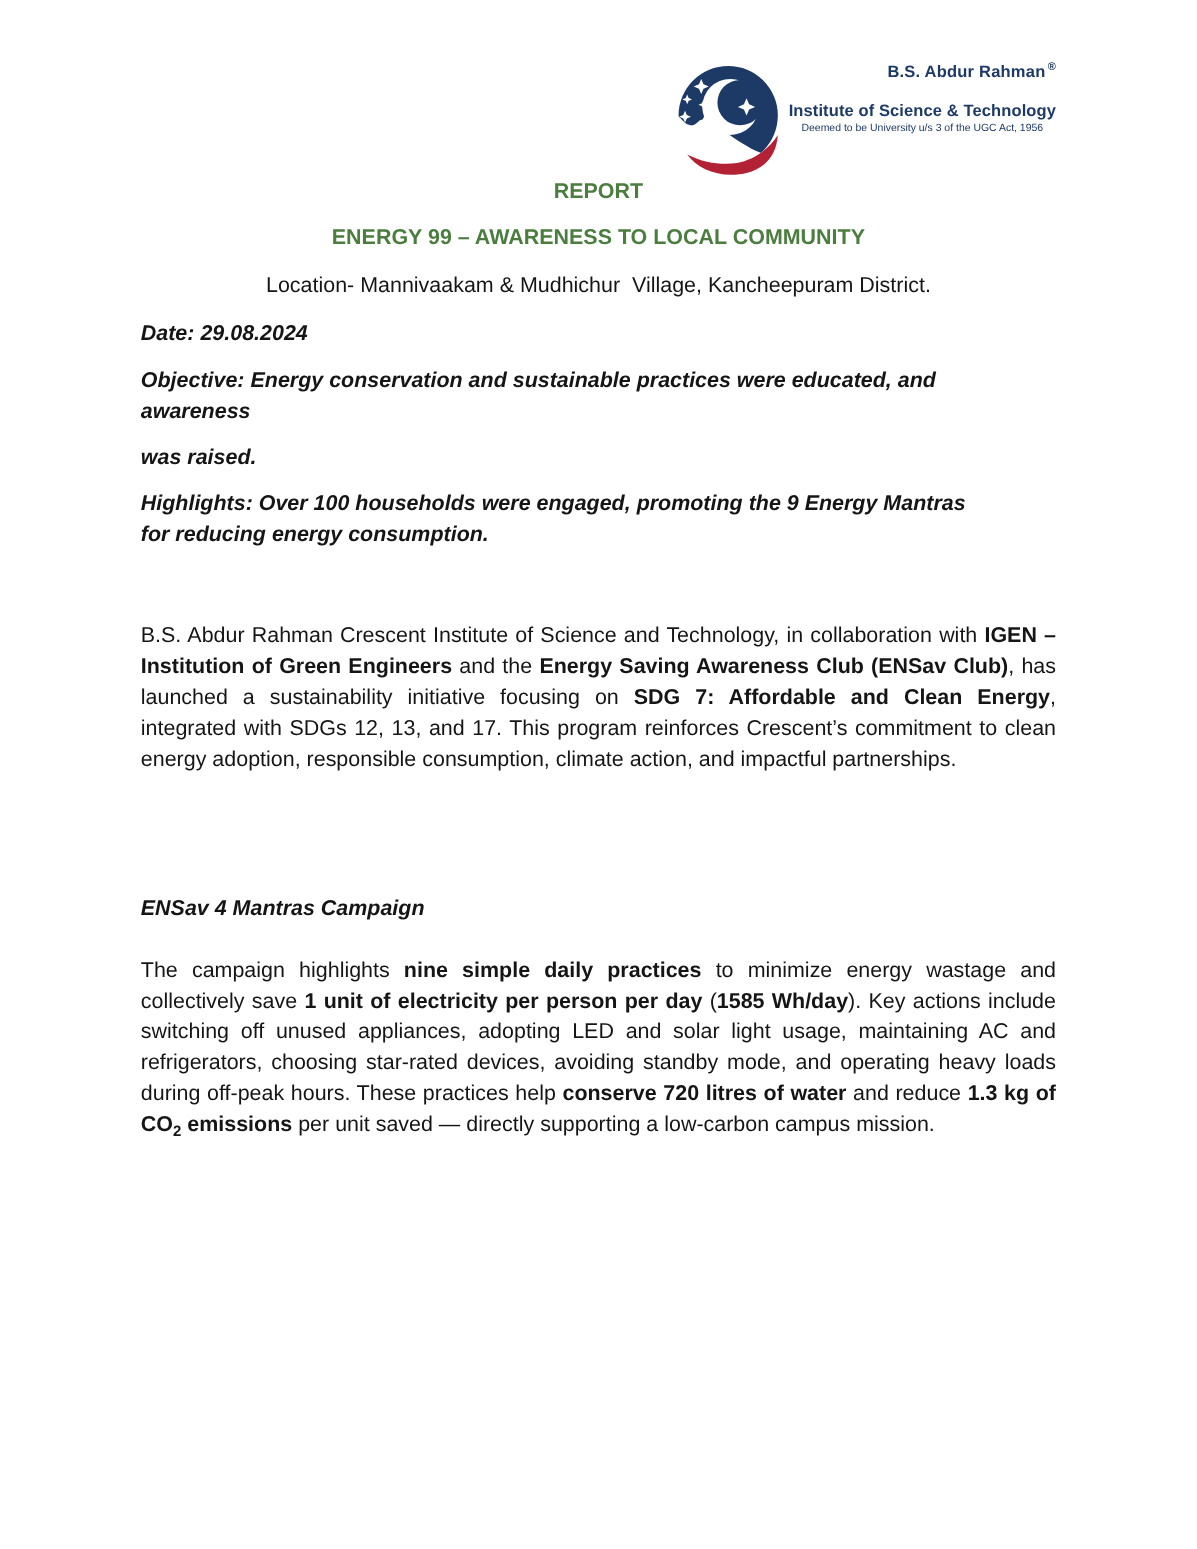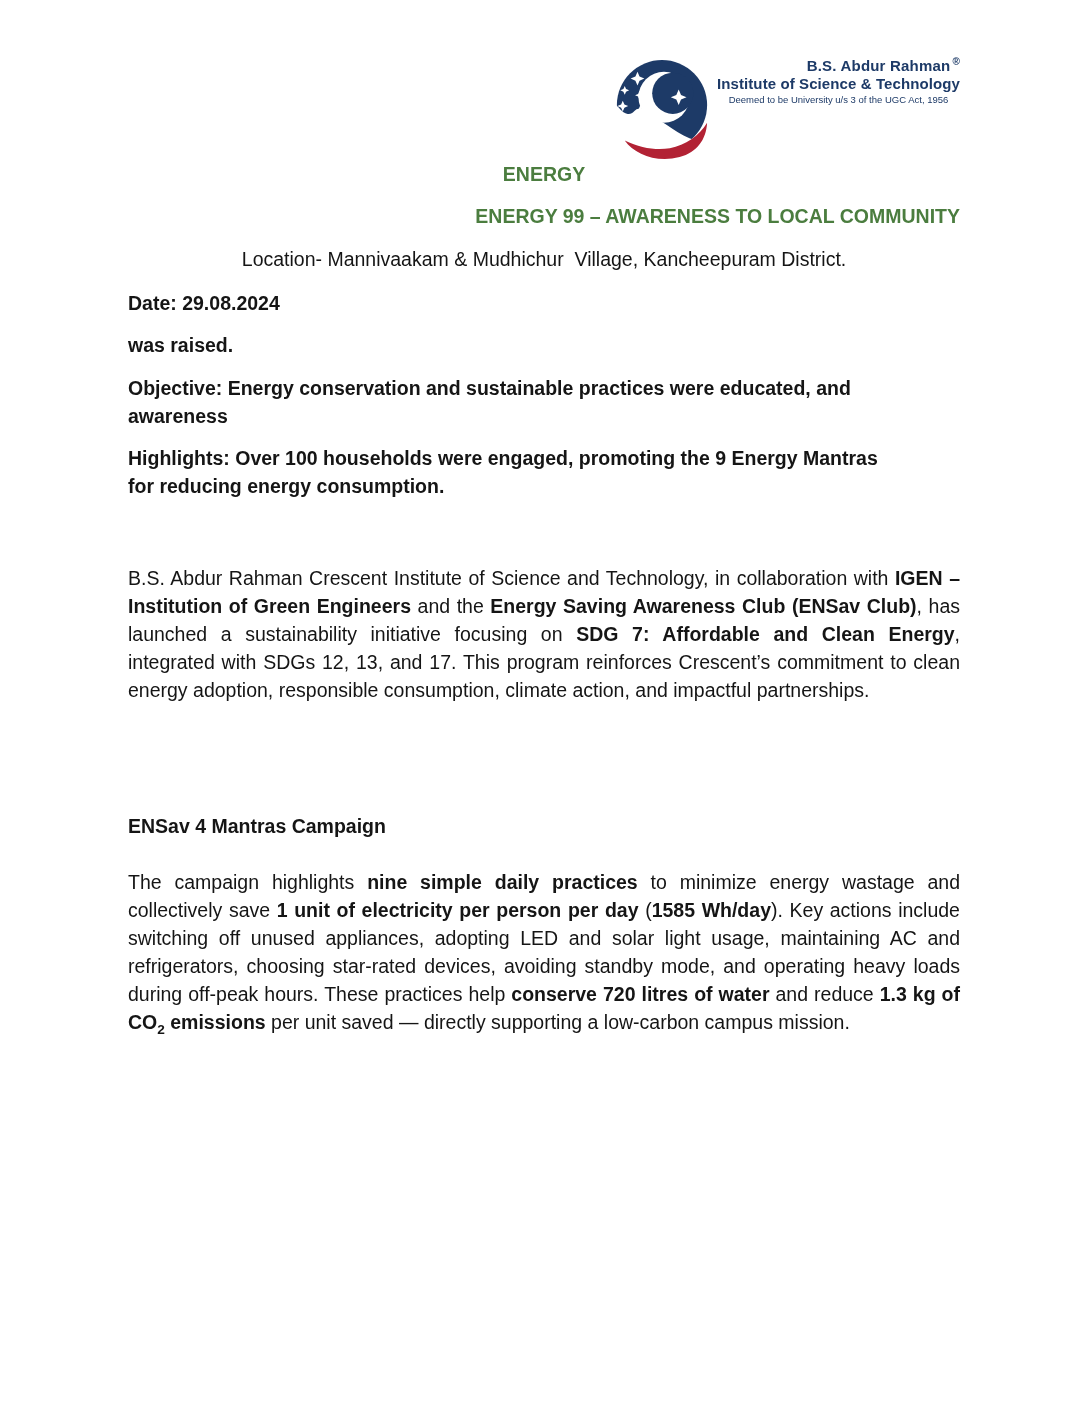--- a/index.html
+++ b/index.html
@@ -17,29 +17,29 @@
   }
   .content{padding:0 128px;}
   
   .logo-row{display:flex;justify-content:flex-end;padding-top:56px;height:104px;}
   .logo{display:flex;align-items:flex-start;}
   .emblem{width:102px;height:102px;flex:none;margin-top:2px;}
   .logo-text{margin-left:4px;display:flex;flex-direction:column;}
   .brand-top{align-self:flex-end;font-size:15px;font-weight:600;color:var(--navy);letter-spacing:.2px;line-height:1.1;}
   .brand-top .reg{font-size:10px;vertical-align:super;margin-left:2px;}
   .wordmark{font-size:49px;font-weight:700;color:var(--navy);line-height:.95;letter-spacing:-1px;margin-top:1px;}
-  .subtitle{font-size:15px;font-weight:700;color:var(--navy);margin-top:0;letter-spacing:.1px;white-space:nowrap;}
+  .subtitle{font-size:15px;font-weight:700;color:var(--navy);margin-top:17px;letter-spacing:.1px;white-space:nowrap;}
   .tagline{font-size:9.5px;color:var(--navy);margin-top:2px;text-align:center;white-space:nowrap;}
   
   .h-green{text-align:center;font-weight:700;font-size:19.5px;color:var(--green);line-height:28px;}
   .h-report{margin-top:0;}
-  .h-title{margin-top:14px;text-align:right;}
+  .h-title{margin-top:14px;}
   .location{margin-top:15px;text-align:center;font-size:19.5px;line-height:28px;white-space:pre-wrap;}
   .para{font-size:19.5px;line-height:28px;}
-  .bold{font-weight:700;}
+  .bold{font-weight:700;font-style:italic;}
   .justify{text-align:justify;}
   .date-line{margin-top:16px;}
   .objective{margin-top:15px;}
   .was-raised{margin-top:14px;}
   .highlights{margin-top:14px;}
   .intro{margin-top:64px;}
   .campaign-h{margin-top:108px;}
   .campaign-p{margin-top:28px;}
   sub{font-size:70%;line-height:0;}
 </style>
@@ -72,27 +72,27 @@
           <path d="M14,84 C30,92 46,94 60,92 C76,89 90,79 98,66 C97,83 88,96 70,101 C46,107 24,98 14,84 Z" fill="var(--red)"></path>
         </svg>
         <div class="logo-text">
           <div class="brand-top"><span>B.S. Abdur Rahman</span><span class="reg">®</span></div>
           <div class="subtitle">Institute of Science &amp; Technology</div>
           <div class="tagline">Deemed to be University u/s 3 of the UGC Act, 1956</div>
         </div>
       </div>
     </div>
 
-    <div class="h-green h-report">ENERGY</div>
+    <div class="h-green h-report">REPORT</div>
     <div class="h-green h-title">ENERGY 99 – AWARENESS TO LOCAL COMMUNITY</div>
     <div class="location">Location- Mannivaakam &amp; Mudhichur  Village, Kancheepuram District.</div>
 
     <div class="para bold date-line">Date: 29.08.2024</div>
+    <div class="para bold objective">Objective: Energy conservation and sustainable practices were educated, and<br>awareness</div>
     <div class="para bold was-raised">was raised.</div>
-    <div class="para bold objective">Objective: Energy conservation and sustainable practices were educated, and<br>awareness</div>
     <div class="para bold highlights">Highlights: Over 100 households were engaged, promoting the 9 Energy Mantras<br>for reducing energy consumption.</div>
 
     <div class="para justify intro"><span>B.S. Abdur Rahman Crescent Institute of Science and Technology, in collaboration with </span><span style="font-weight: 700;">IGEN – Institution of Green Engineers</span><span> and the </span><span style="font-weight: 700;">Energy Saving Awareness Club (ENSav Club)</span><span>, has launched a sustainability initiative focusing on </span><span style="font-weight: 700;">SDG 7: Affordable and Clean Energy</span><span>, integrated with SDGs 12, 13, and 17. This program reinforces Crescent’s commitment to clean energy adoption, responsible consumption, climate action, and impactful partnerships.</span></div>
 
     <div class="para bold campaign-h">ENSav 4 Mantras Campaign</div>
     <div class="para justify campaign-p"><span>The campaign highlights </span><span style="font-weight: 700;">nine simple daily practices</span><span> to minimize energy wastage and collectively save </span><span style="font-weight: 700;">1 unit of electricity per person per day</span><span> (</span><span style="font-weight: 700;">1585 Wh/day</span><span>). Key actions include switching off unused appliances, adopting LED and solar light usage, maintaining AC and refrigerators, choosing star-rated devices, avoiding standby mode, and operating heavy loads during off-peak hours. These practices help </span><span style="font-weight: 700;">conserve 720 litres of water</span><span> and reduce </span><span style="font-weight: 700;">1.3 kg of CO</span><sub style="font-weight: 700;">2</sub><span style="font-weight: 700;"> emissions</span><span> per unit saved — directly supporting a low-carbon campus mission.</span></div>
 
   </div>
 </div>
 

